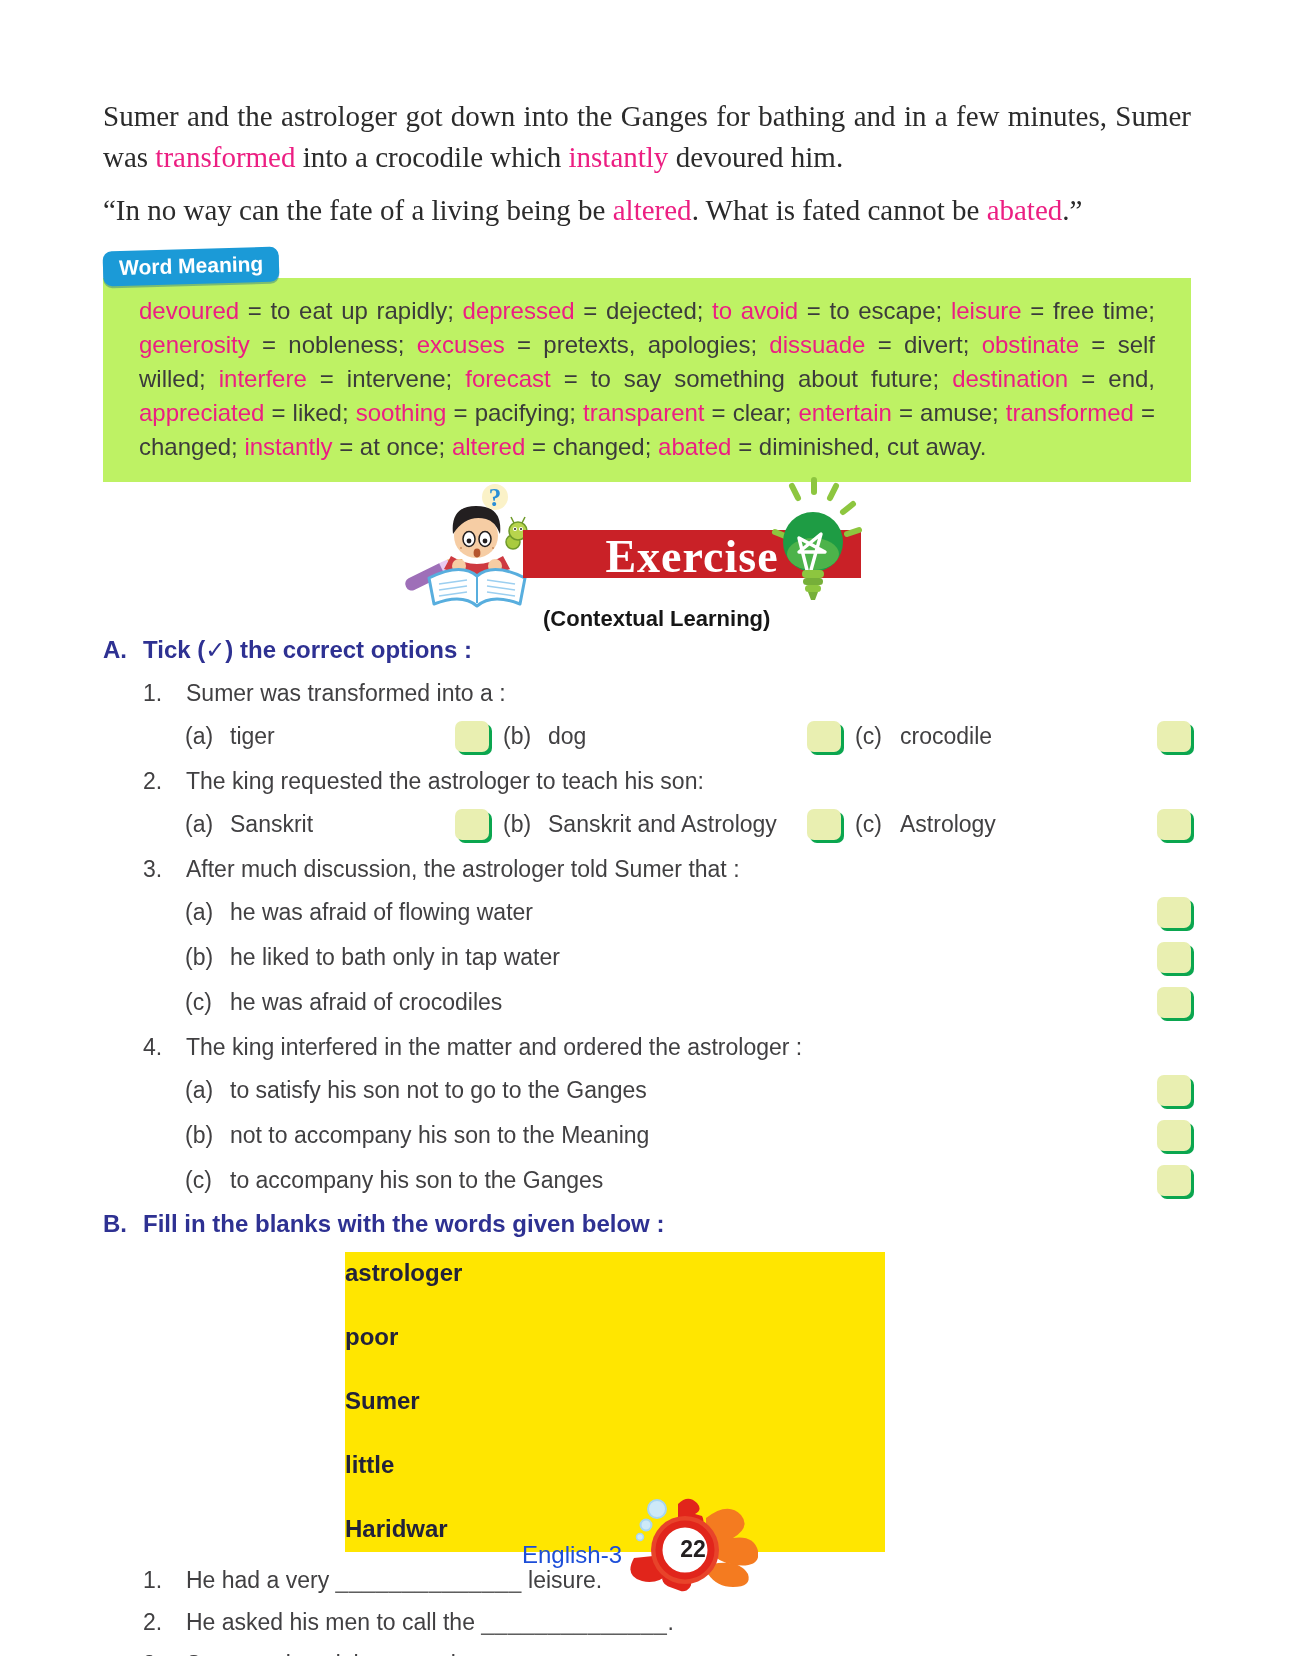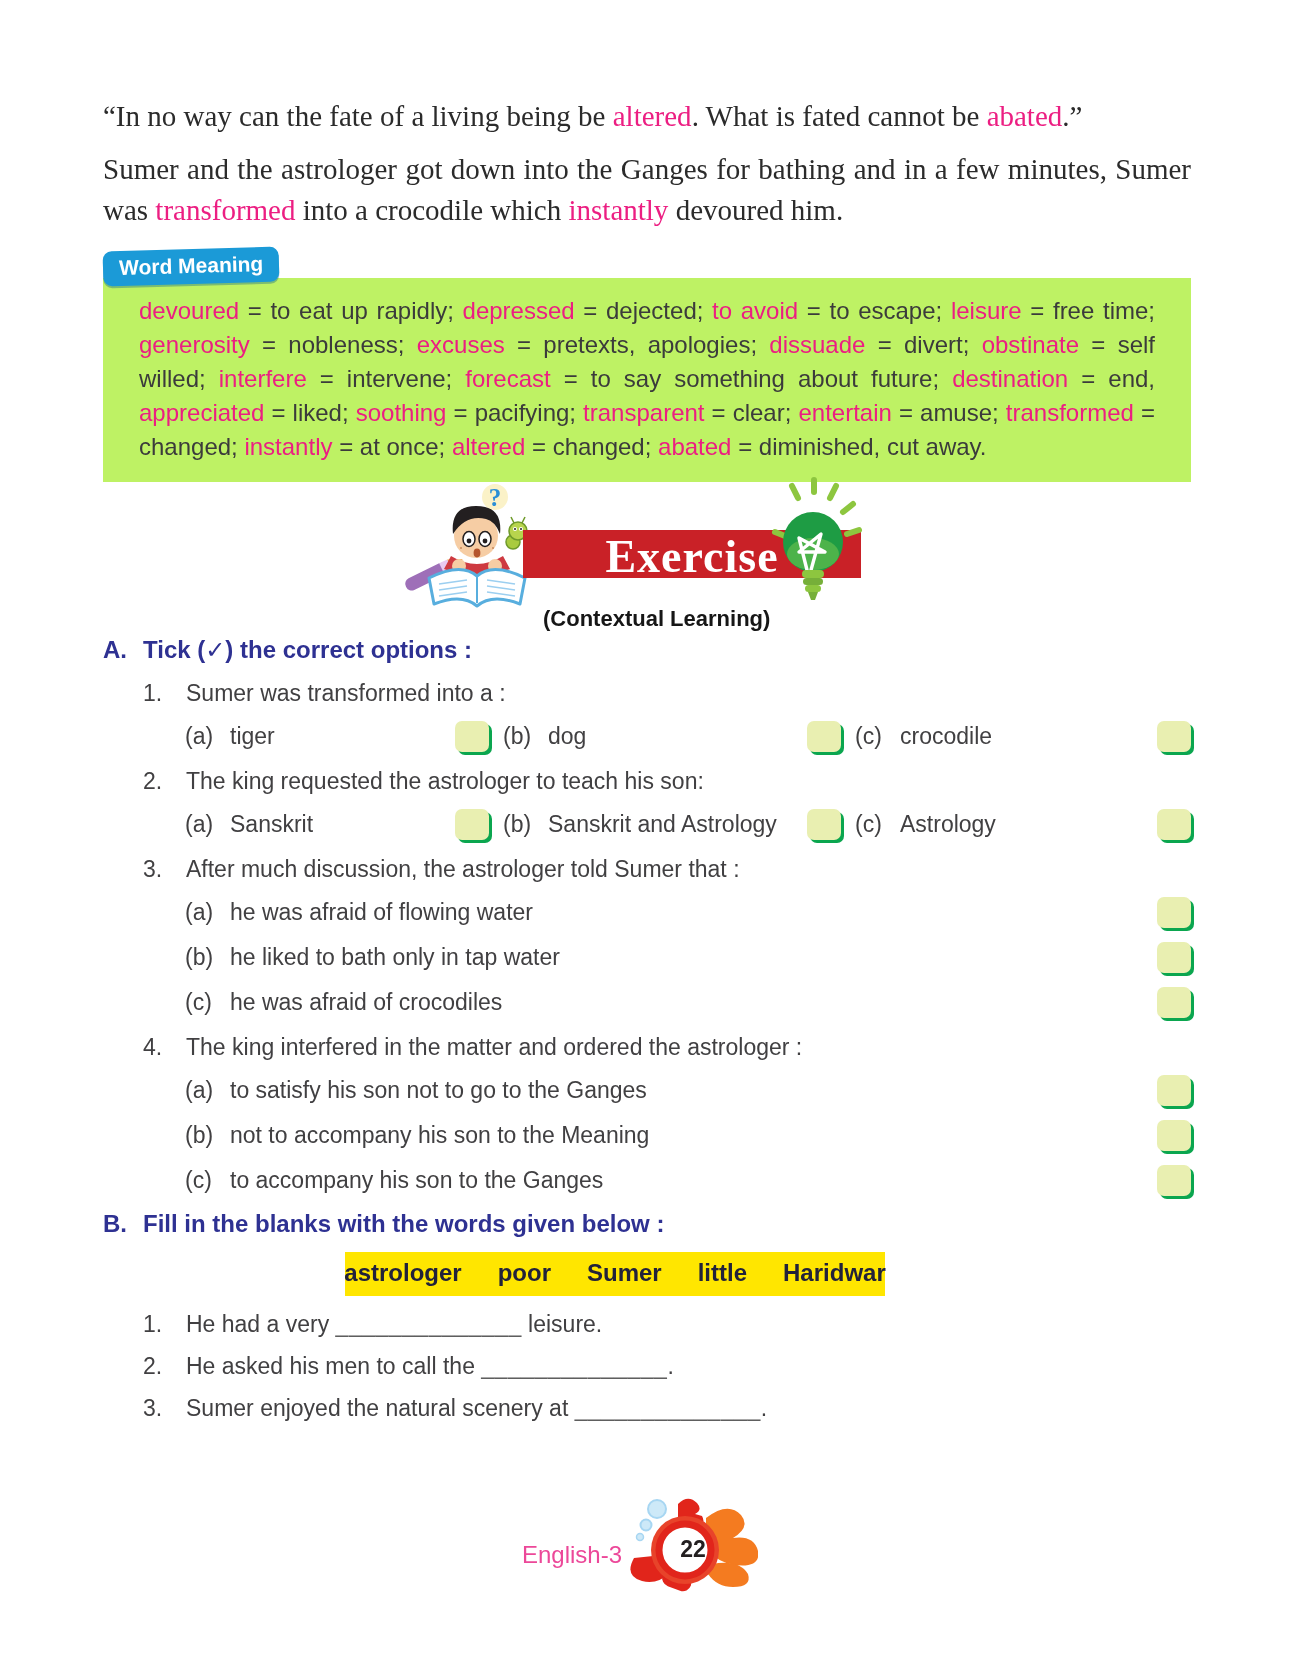--- a/index.html
+++ b/index.html
@@ -41,42 +41,42 @@
   .o-b{width:304px;margin-left:14px;}
   .o-c{flex:1;margin-left:14px;}
   .optS{display:flex;align-items:center;margin-left:82px;margin-top:14px;font-size:23px;}
   .cb{flex:none;width:34px;height:31px;background:#E9EFB1;border-radius:7px;
       box-shadow:3px 3px 0 #0BA64F;}
   .cbe{margin-left:auto;}
 
   
   .word-bank{margin:14px 0 0 242px;width:540px;background:#FFE600;display:flex;
              justify-content:center;gap:36px;padding:7px 0 9px;font-weight:bold;
-             font-size:24px;color:#22223A;}
+             font-size:24px;color:#22223A;flex-direction:column;}
   .fill{display:flex;margin-left:40px;margin-top:15px;font-size:23px;}
   .blank{color:#5e5e5e;letter-spacing:.5px;}
 
   
   .footer{position:absolute;left:0;top:1452px;width:1296px;height:140px;}
   .footer-inner{position:absolute;left:522px;top:44px;display:flex;align-items:center;}
-  .footer-book{font-size:24px;color:#ec4899;margin-right:4px;margin-top:14px;}
+  .footer-book{font-size:24px;color:#1d4ed8;margin-right:4px;margin-top:14px;}
   .fish-wrap{position:relative;width:132px;height:104px;}
   .page-num{position:absolute;left:41px;top:40px;width:36px;text-align:center;
             font-weight:bold;font-size:23px;color:#231F20;margin-left:8px;}
 </style>
 </head>
 <body>
 
 <div class="page">
   <div class="content">
 
     
     <div class="intro">
+      <p><span>Sumer and the astrologer got down into the Ganges for bathing and in a few minutes, Sumer was </span><span class="pink">transformed</span><span> into a crocodile which </span><span class="pink">instantly</span><span> devoured him.</span></p>
       <p><span>“In no way can the fate of a living being be </span><span class="pink">altered</span><span>. What is fated cannot be </span><span class="pink">abated</span><span>.”</span></p>
-      <p><span>Sumer and the astrologer got down into the Ganges for bathing and in a few minutes, Sumer was </span><span class="pink">transformed</span><span> into a crocodile which </span><span class="pink">instantly</span><span> devoured him.</span></p>
     </div>
 
     
     <div class="wm-tag">Word Meaning</div>
     <div class="wm-box">
       <span><span class="pink">devoured</span><span> = to eat up rapidly; </span></span><span><span class="pink">depressed</span><span> = dejected; </span></span><span><span class="pink">to avoid</span><span> = to escape; </span></span><span><span class="pink">leisure</span><span> = free time; </span></span><span><span class="pink">generosity</span><span> = nobleness; </span></span><span><span class="pink">excuses</span><span> = pretexts, apologies; </span></span><span><span class="pink">dissuade</span><span> = divert; </span></span><span><span class="pink">obstinate</span><span> = self willed; </span></span><span><span class="pink">interfere</span><span> = intervene; </span></span><span><span class="pink">forecast</span><span> = to say something about future; </span></span><span><span class="pink">destination</span><span> = end, </span></span><span><span class="pink">appreciated</span><span> = liked; </span></span><span><span class="pink">soothing</span><span> = pacifying; </span></span><span><span class="pink">transparent</span><span> = clear; </span></span><span><span class="pink">entertain</span><span> = amuse; </span></span><span><span class="pink">transformed</span><span> = changed; </span></span><span><span class="pink">instantly</span><span> = at once; </span></span><span><span class="pink">altered</span><span> = changed; </span></span><span><span class="pink">abated</span><span> = diminished, cut away.</span></span>
     </div>
 
     
     <div class="banner">

